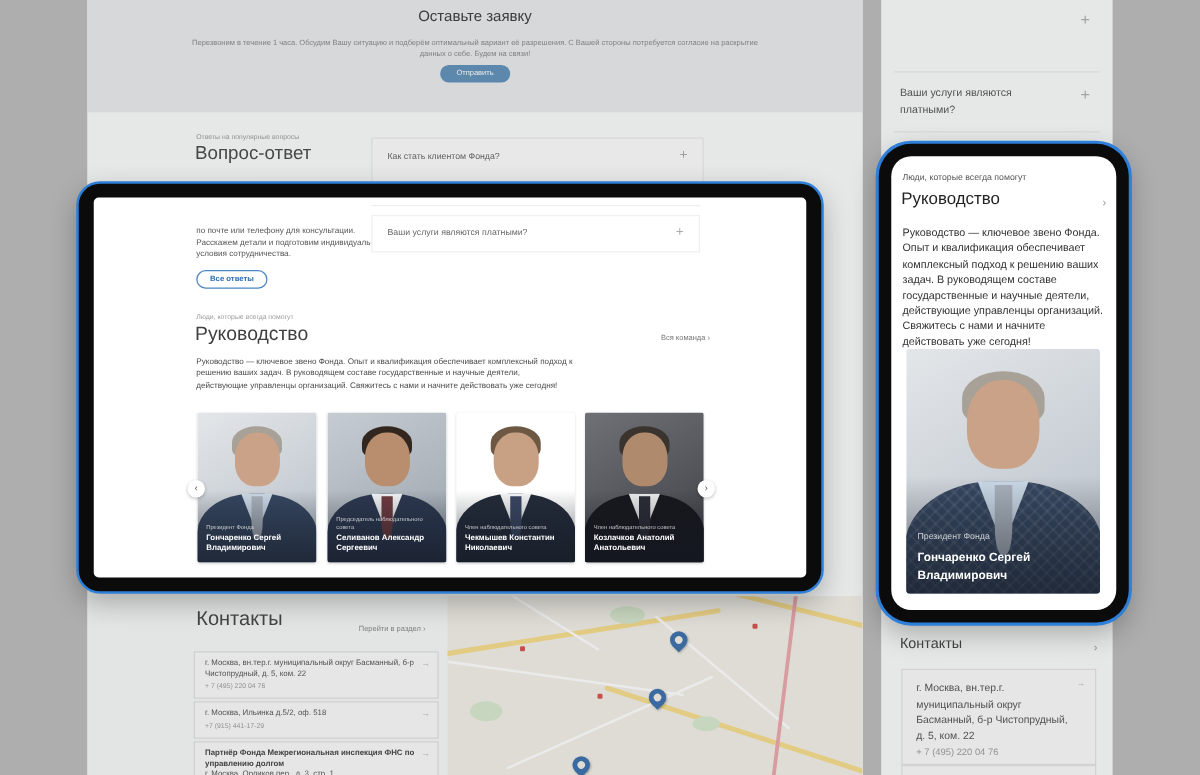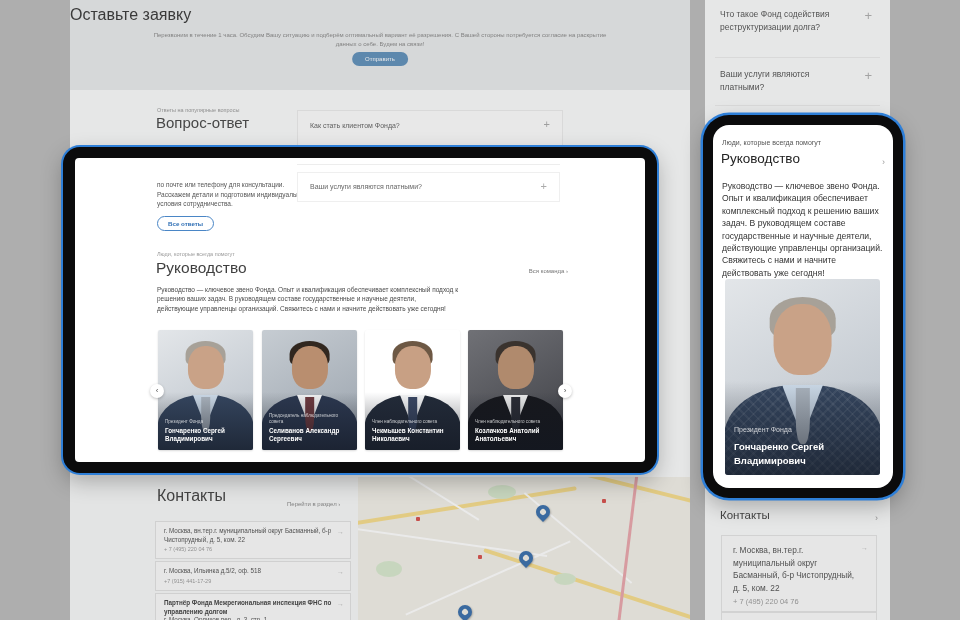--- a/index.html
+++ b/index.html
@@ -6,21 +6,21 @@
   body{font-family:"Liberation Sans", sans-serif; background:#aeaeae; width:960px; height:620px; overflow:hidden;}
   .canvas{position:relative; width:960px; height:620px; background:#aeaeae; overflow:hidden;}
 
   
   .shot{position:absolute; overflow:hidden; z-index:1;}
   .dim{position:absolute; inset:0; background:rgba(45,45,45,0.10); pointer-events:none; z-index:5;}
 
   
   .desktop-shot{left:70px; top:0; width:620px; height:620px; background:#fbfcfc;}
   .d-hero{position:absolute; left:0; top:0; width:620px; height:90px; background:#e9ebec;}
-  .d-hero-title{position:absolute; top:6px; left:0; width:100%; font-size:16px; color:#3c3c3c;}
+  .d-hero-title{position:absolute; top:6px; left:0; width:100%; text-align:center; font-size:12px; color:#3c3c3c;}
   .d-hero-sub{position:absolute; top:31px; left:75px; width:470px; text-align:center; font-size:6px; line-height:8.5px; color:#8b8b8b;}
   .d-send-btn{position:absolute; top:52px; left:50%; transform:translateX(-50%); background:#6292bc; color:#fff; font-size:6px; padding:4px 13px; border-radius:8px; border:none;}
   .d-faq{position:absolute; left:0; top:90px; width:620px; height:387px; background:#fbfcfc;}
   .eyebrow{font-size:5.5px; color:#9a9a9a;}
   .d-faq-eyebrow{position:absolute; left:87px; top:17px;}
   .d-faq-title{position:absolute; left:86px; top:24px; font-size:15px; color:#4a4a4a;}
   .faq-card{position:absolute; background:#fdfdfd; border:1px solid #ececec; box-sizing:border-box;}
   .d-faq-card1{left:227px; top:20px; width:266px; height:40px;}
   .faq-q{position:absolute; left:12px; top:11px; font-size:7px; color:#666;}
   .faq-plus{position:absolute; right:12px; top:7px; font-size:11px; color:#ababab; font-weight:300;}
@@ -166,21 +166,20 @@
         <div class="pin" style="left:178px; top:28px;"></div>
         <div class="pin" style="left:161px; top:74px;"></div>
         <div class="pin" style="left:100px; top:128px;"></div>
       </div>
     </div>
 
     <div class="dim"></div>
   </div>
 
   <div class="shot mobile-shot">
-    <div class="m-faq-item" style="top:8px;">Что такое Фонд содействия реструктуризации долга?</div>
     <div class="m-plus" style="top:8px;">+</div>
     <div class="m-div" style="top:57px;"></div>
     <div class="m-faq-item" style="top:68px;">Ваши услуги являются платными?</div>
     <div class="m-plus" style="top:68px;">+</div>
     <div class="m-div" style="top:105px;"></div>
 
     <div class="m-contacts-title">Контакты</div>
     <div class="m-chev" style="top:513px;">›</div>
     <div class="m-card">
       <div class="addr">г. Москва, вн.тер.г. муниципальный округ Басманный, б-р Чистопрудный, д. 5, ком. 22</div>

